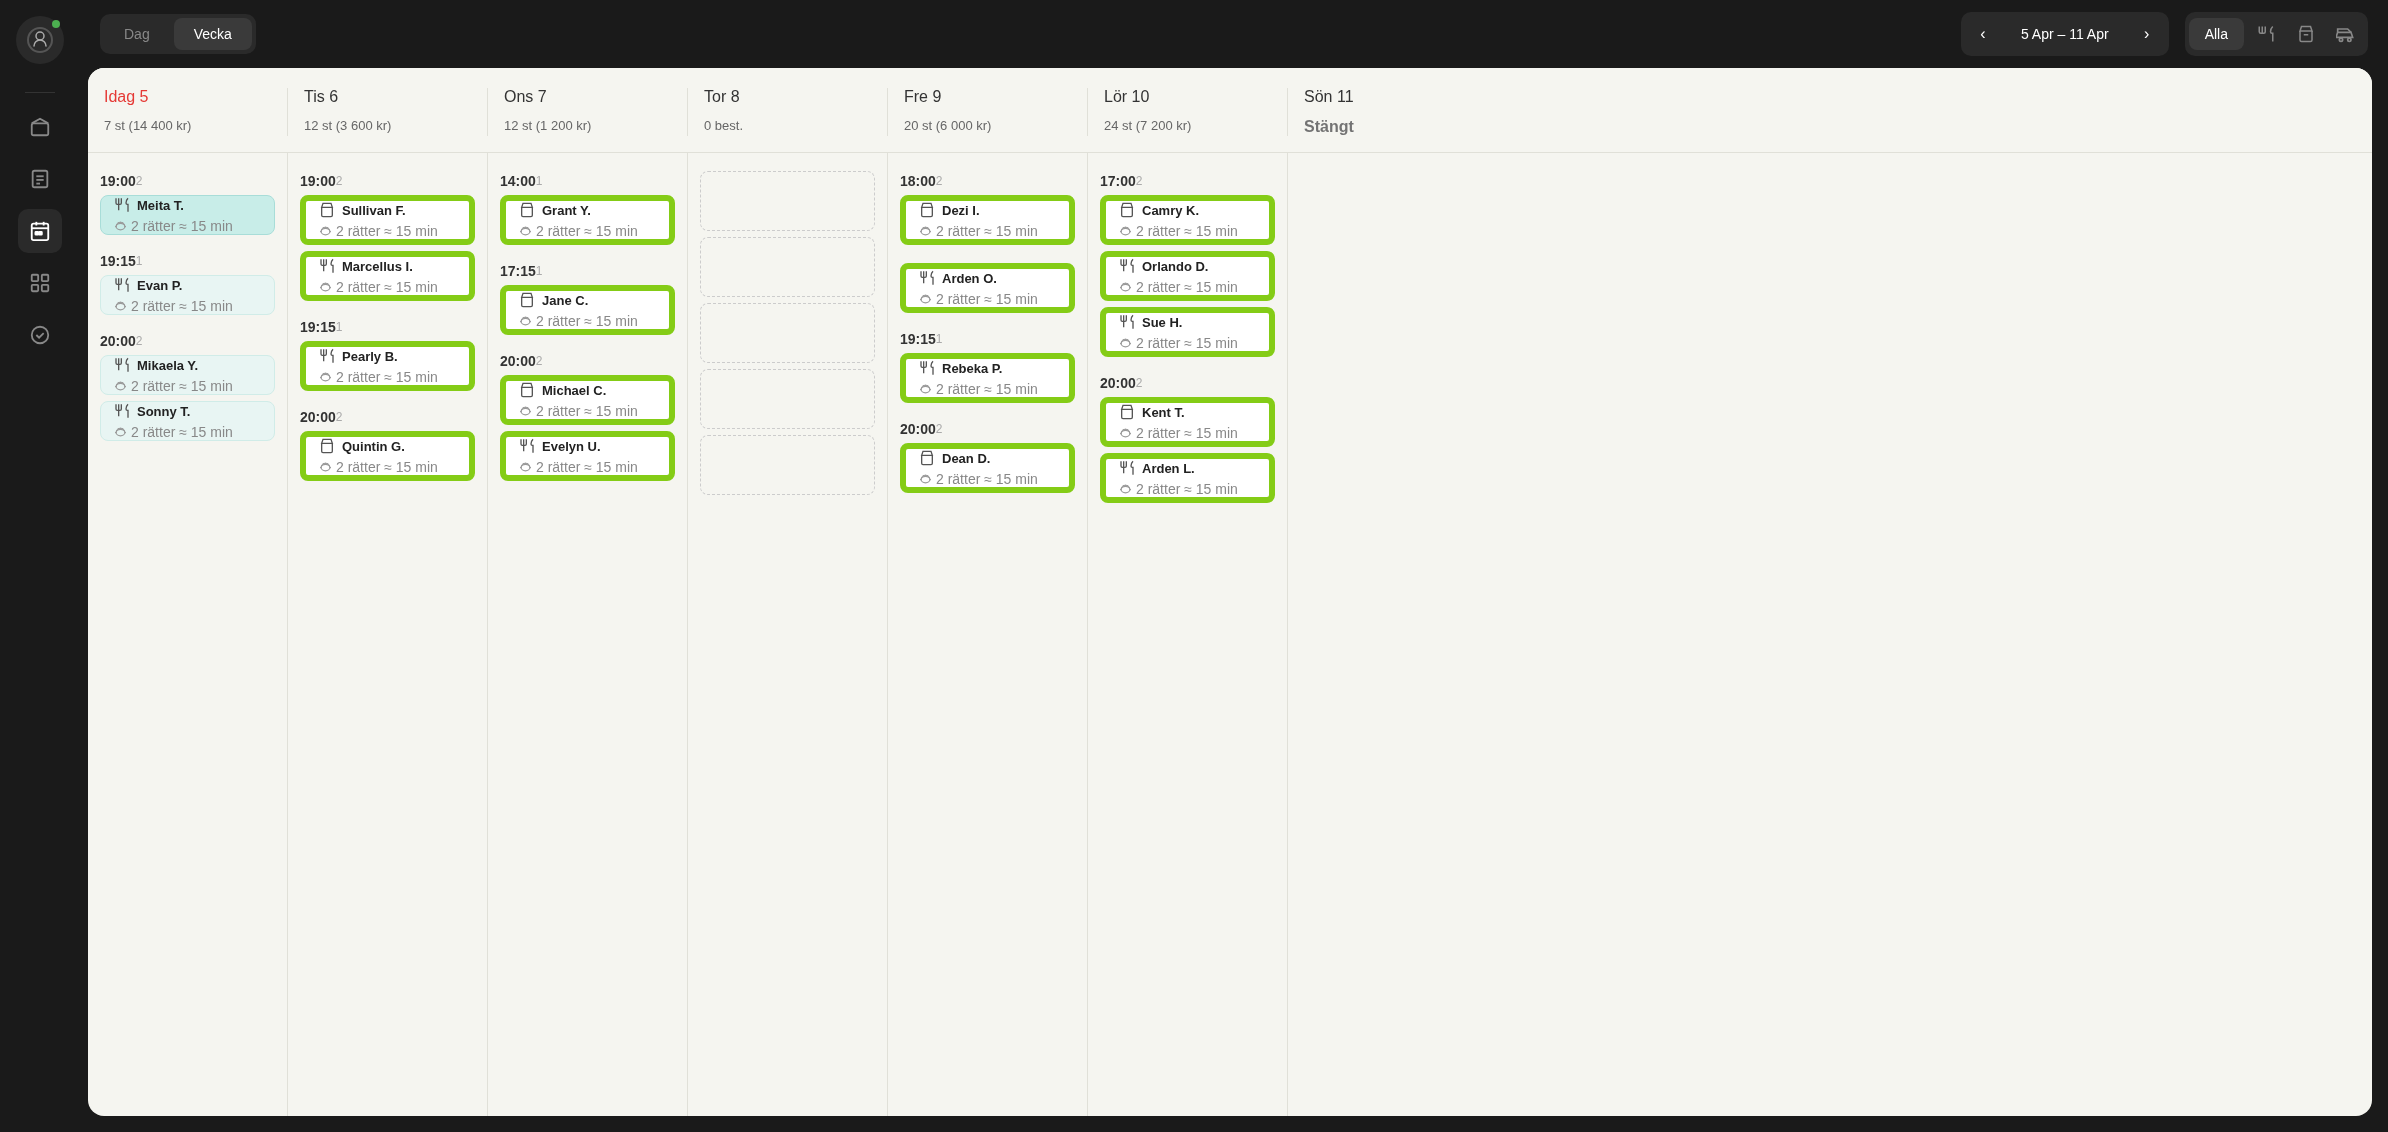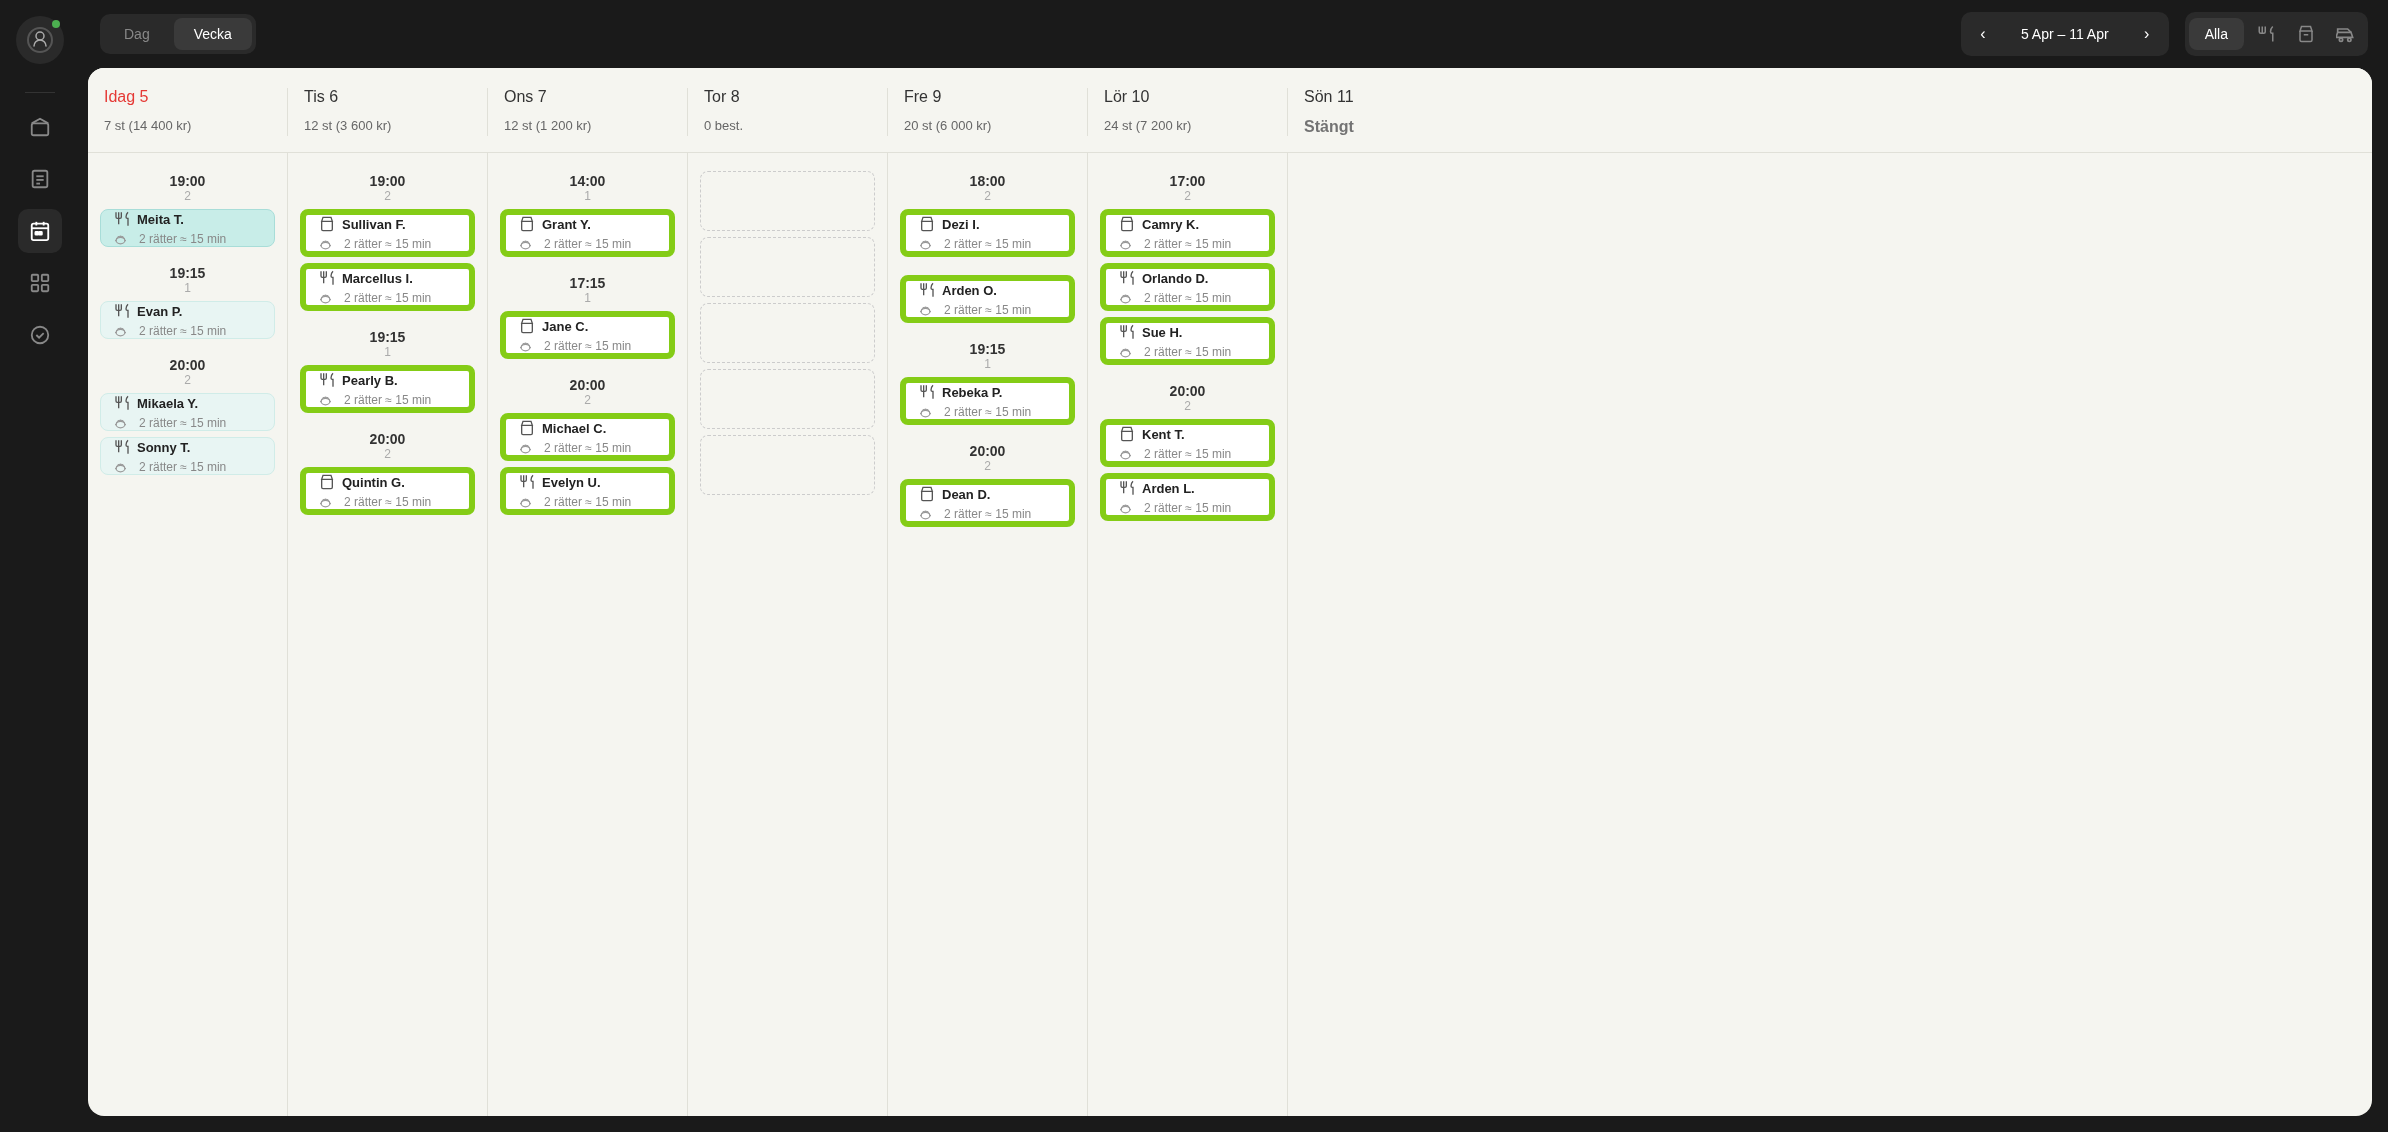--- a/index.html
+++ b/index.html
@@ -216,24 +216,23 @@
       padding: 12px 0;
       min-height: 600px;
     }
     .day-column:last-child { border-right: none; }
 
     .time-slot {
       padding: 8px 12px 4px;
     }
     .time-header {
       display: flex;
-      justify-content: flex-end;
+      justify-content: flex-start;
       align-items: center;
       margin-bottom: 6px;
-      flex-direction: column;
     }
     .time-label {
       font-size: 14px;
       font-weight: 600;
       color: #333;
     }
     .time-count {
       font-size: 12px;
       color: #aaa;
     }
@@ -269,23 +268,23 @@
       align-items: center;
       justify-content: center;
     }
     .res-name {
       font-size: 13px;
       font-weight: 600;
       color: #222;
     }
     .res-details {
       display: flex;
-      align-items: center;
-      gap: 12px;
-      font-size: 12px;
+      align-items: flex-start;
+      gap: 4px;
+      font-size: 14px;
       color: #888;
     }
     .res-details-icon {
       width: 14px;
       height: 14px;
       display: flex;
       align-items: center;
       justify-content: center;
       color: #999;
     }

